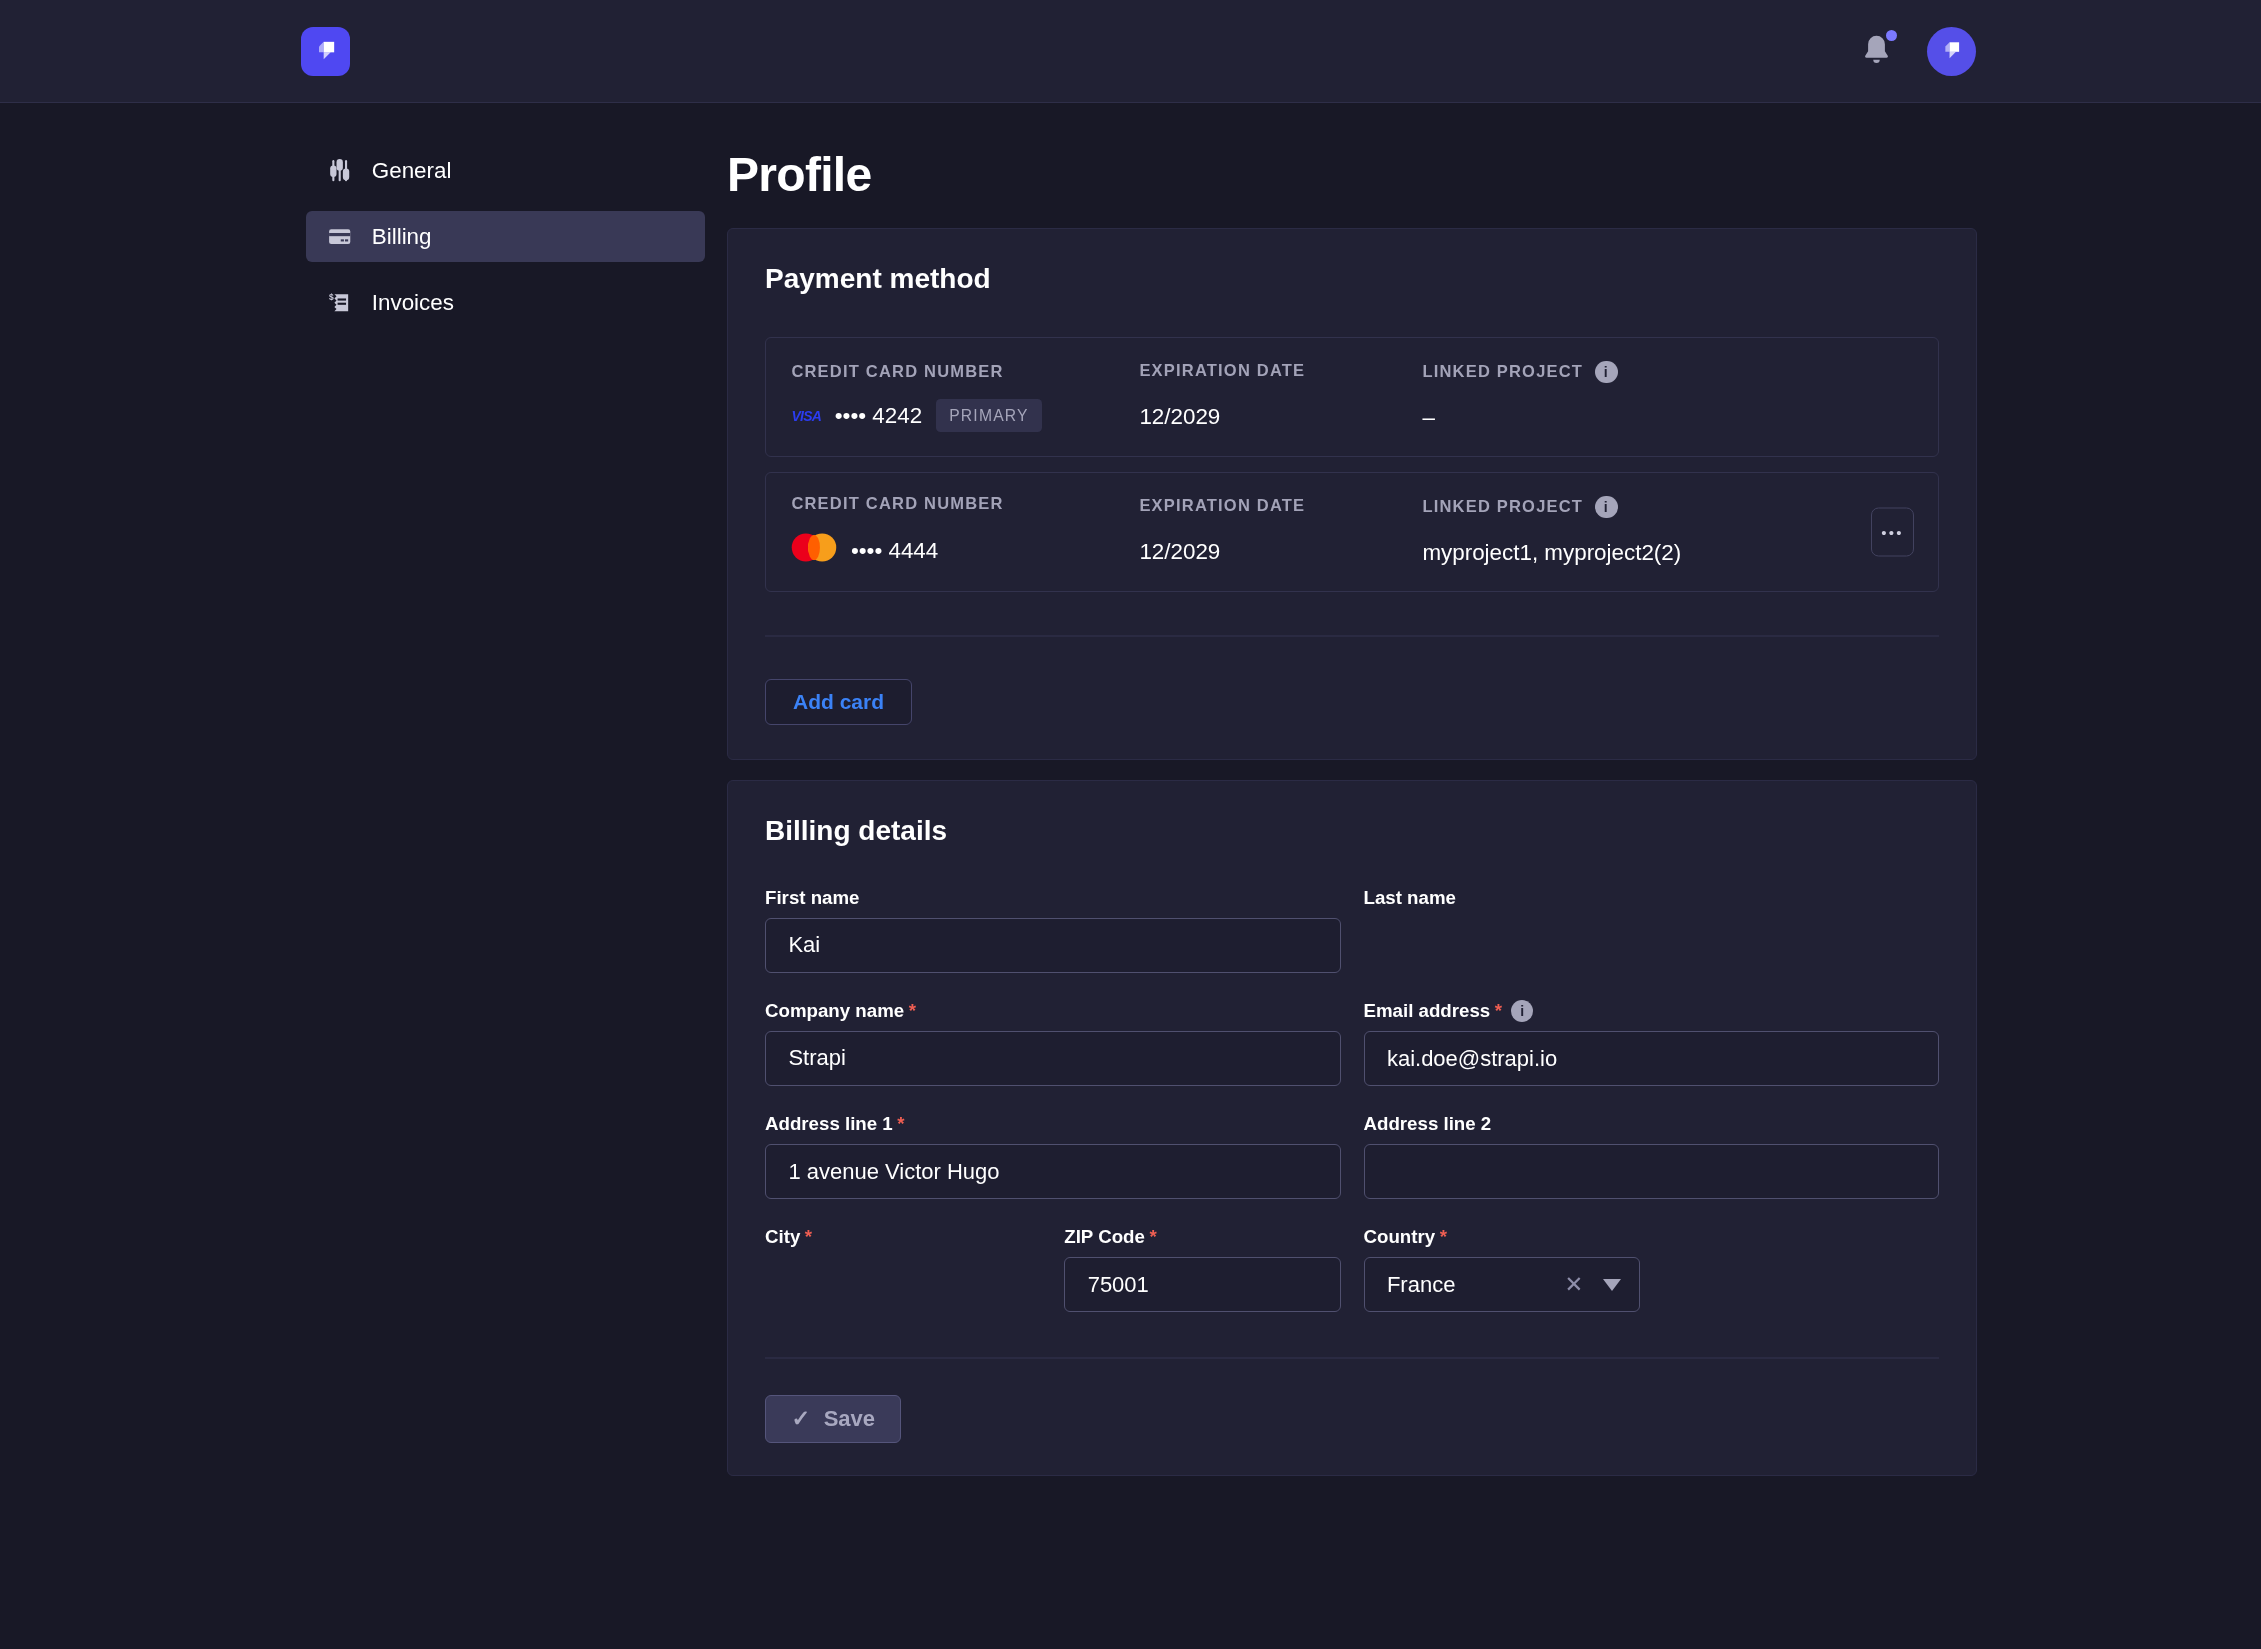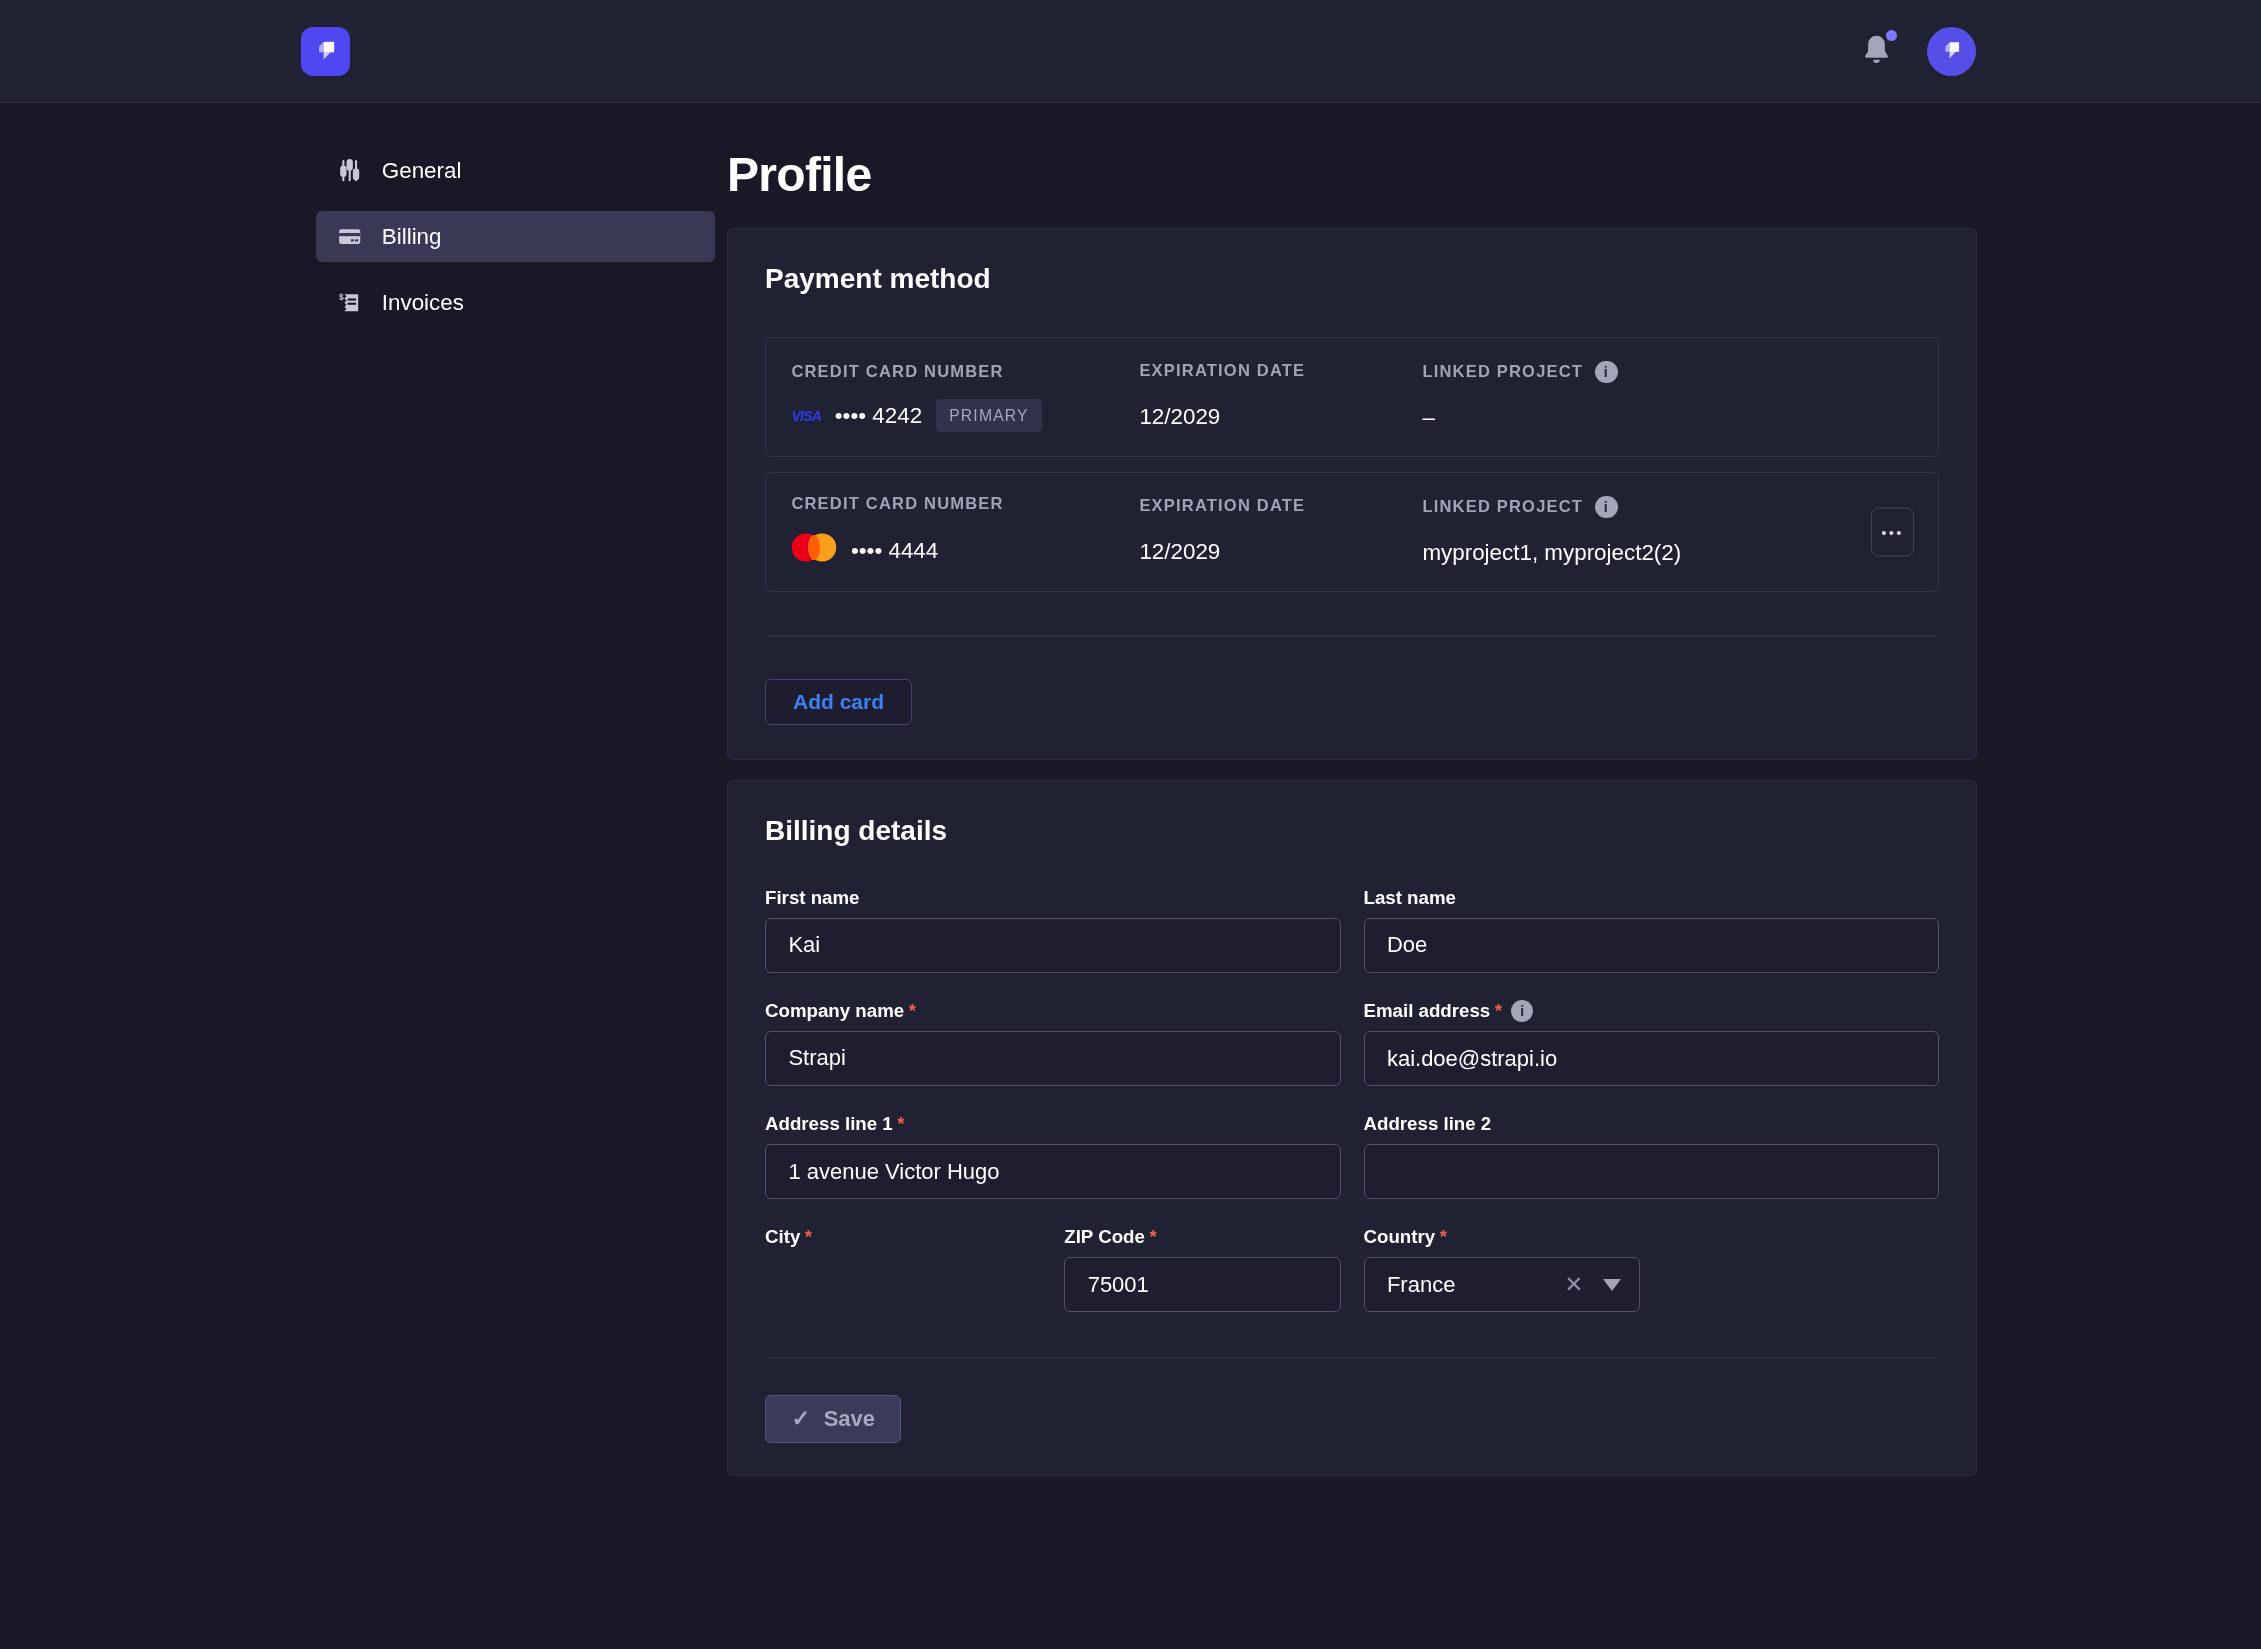--- a/index.html
+++ b/index.html
@@ -14,21 +14,21 @@
   .logo-btn { width:49px; height:49px; border-radius:12px; background:#4f48f2;
               display:grid; place-items:center; border:none; cursor:pointer; }
   .topbar-right { display:flex; align-items:center; gap:33px; }
   .bell-wrap { position:relative; width:33px; height:36px; cursor:pointer; }
   .bell-dot { position:absolute; right:-3px; top:-3px; width:11.2px; height:11.2px;
               border-radius:50%; background:#7b79ff; }
   .avatar { width:49px; height:49px; border-radius:50%; background:#554fe8;
             display:grid; place-items:center; cursor:pointer; }
 
   
-  .sidebar { position:absolute; left:316px; top:145px; width:399px; }
+  .sidebar { position:absolute; left:306px; top:145px; width:399px; }
   .nav-item { height:51px; display:flex; align-items:center; gap:19.4px;
               padding:0 21px; border-radius:6px; margin-bottom:15px;
               color:#ffffff; font-size:22.4px; font-weight:500; cursor:pointer; }
   .nav-item.active { background:#393956; }
   .nav-icon { width:25.4px; height:25.4px; flex:0 0 25.4px; }
 
   
   .content { position:absolute; left:727px; top:150px; width:1250px; }
   h1 { font-size:48px; font-weight:700; color:#ffffff; line-height:1.05;
        letter-spacing:-0.7px; }
@@ -238,21 +238,20 @@
         <label>
           <span>First name</span>
         </label>
         <input class="input" value="Kai" style="">
       </div>
 
       <div class="field">
         <label>
           <span>Last name</span>
         </label>
-        <input class="input" value="Doe" style="">
       </div>
 
       <div class="field">
         <label>
           <span>Company name</span>
           <span class="req">*</span>
         </label>
         <input class="input" value="Strapi" style="">
       </div>
 

